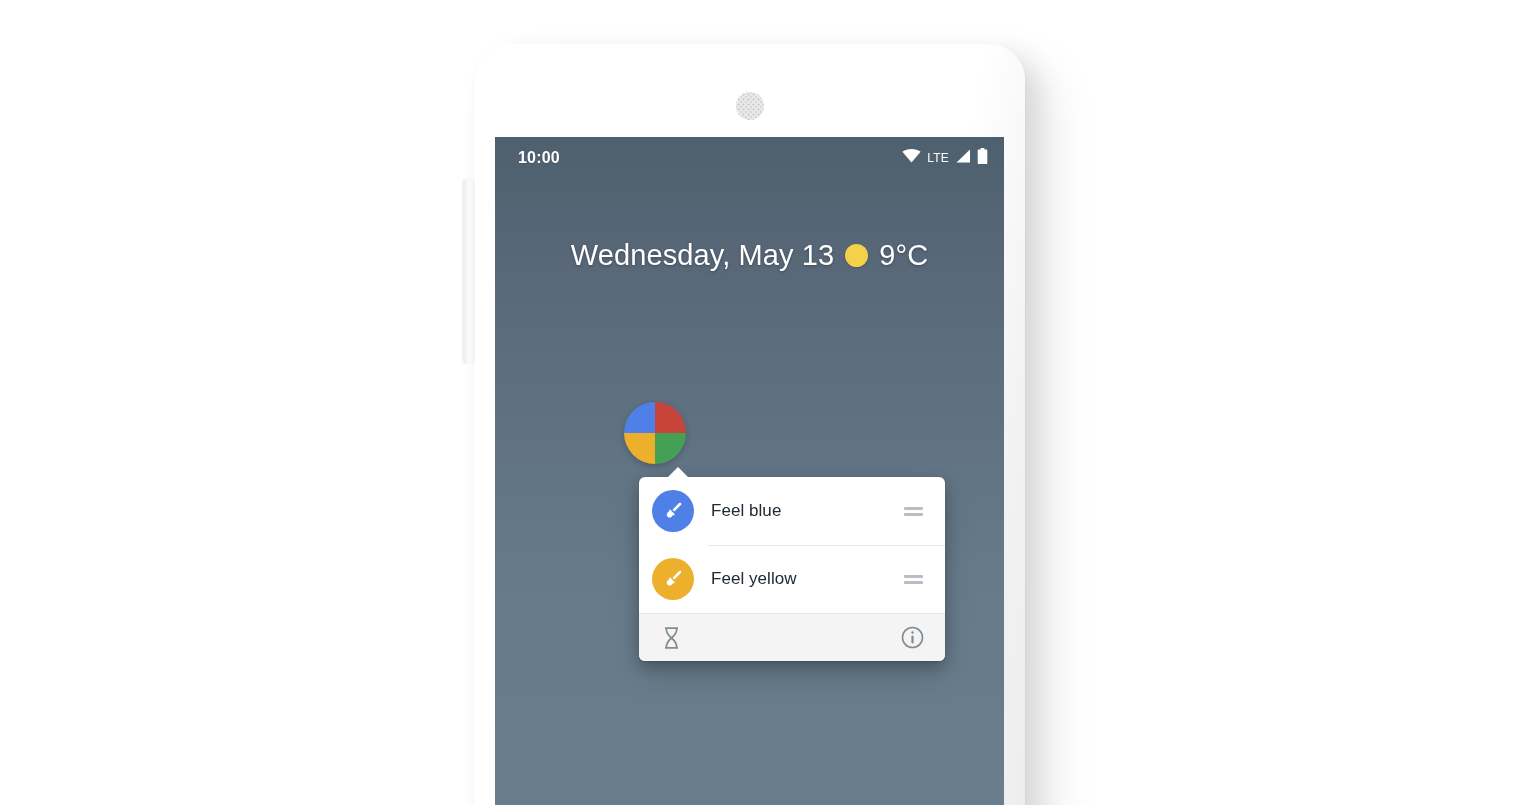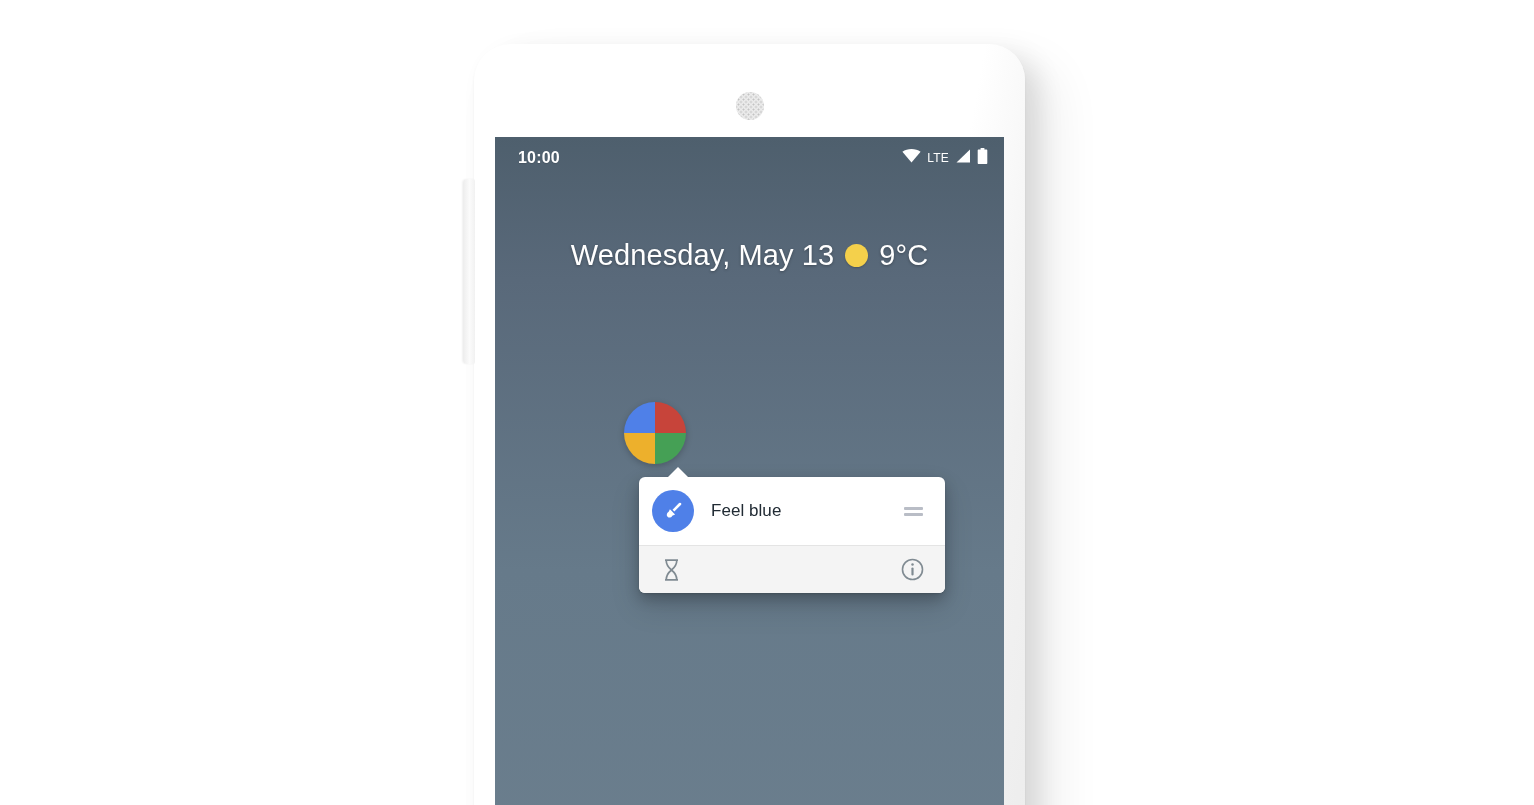--- a/index.html
+++ b/index.html
@@ -306,20 +306,34 @@
                 <path d="M10.3 11.8 8.6 10.1 7.2 13.2a3.1 3.1 0 1 0 4 4l3.1-1.4-1.7-1.7z"></path>
                 <circle cx="9.2" cy="14.8" r="2.4"></circle>
               </svg>
             </div>
             <div class="item-label">Feel blue</div>
             <div class="drag-handle">
               <i></i>
               <i></i>
             </div>
           </div>
+          <div class="list-item">
+            <div class="item-avatar" style="background: rgb(237, 176, 44);">
+              <svg width="22" height="22" viewBox="0 0 24 24" fill="#ffffff">
+                <path d="M20.6 3.4a1.4 1.4 0 0 0-2 0l-7.1 7.1 2 2 7.1-7.1a1.4 1.4 0 0 0 0-2z"></path>
+                <path d="M10.3 11.8 8.6 10.1 7.2 13.2a3.1 3.1 0 1 0 4 4l3.1-1.4-1.7-1.7z"></path>
+                <circle cx="9.2" cy="14.8" r="2.4"></circle>
+              </svg>
+            </div>
+            <div class="item-label">Feel yellow</div>
+            <div class="drag-handle">
+              <i></i>
+              <i></i>
+            </div>
+          </div>
         </div>
 
       <div id="popup-footer">
         <span class="footer-icon-btn">
           <svg width="19" height="22" viewBox="0 0 19 22" fill="none" stroke="#808b92" stroke-width="1.7" stroke-linejoin="round">
             <path d="M3 1.2h13M3 20.8h13M4.2 1.2c0 4.2 1.4 6.6 5.3 9.8-3.9 3.2-5.3 5.6-5.3 9.8M14.8 1.2c0 4.2-1.4 6.6-5.3 9.8 3.9 3.2 5.3 5.6 5.3 9.8"></path>
           </svg>
         </span>
         <span class="footer-icon-btn">
           <svg width="23" height="23" viewBox="0 0 23 23" fill="none">

